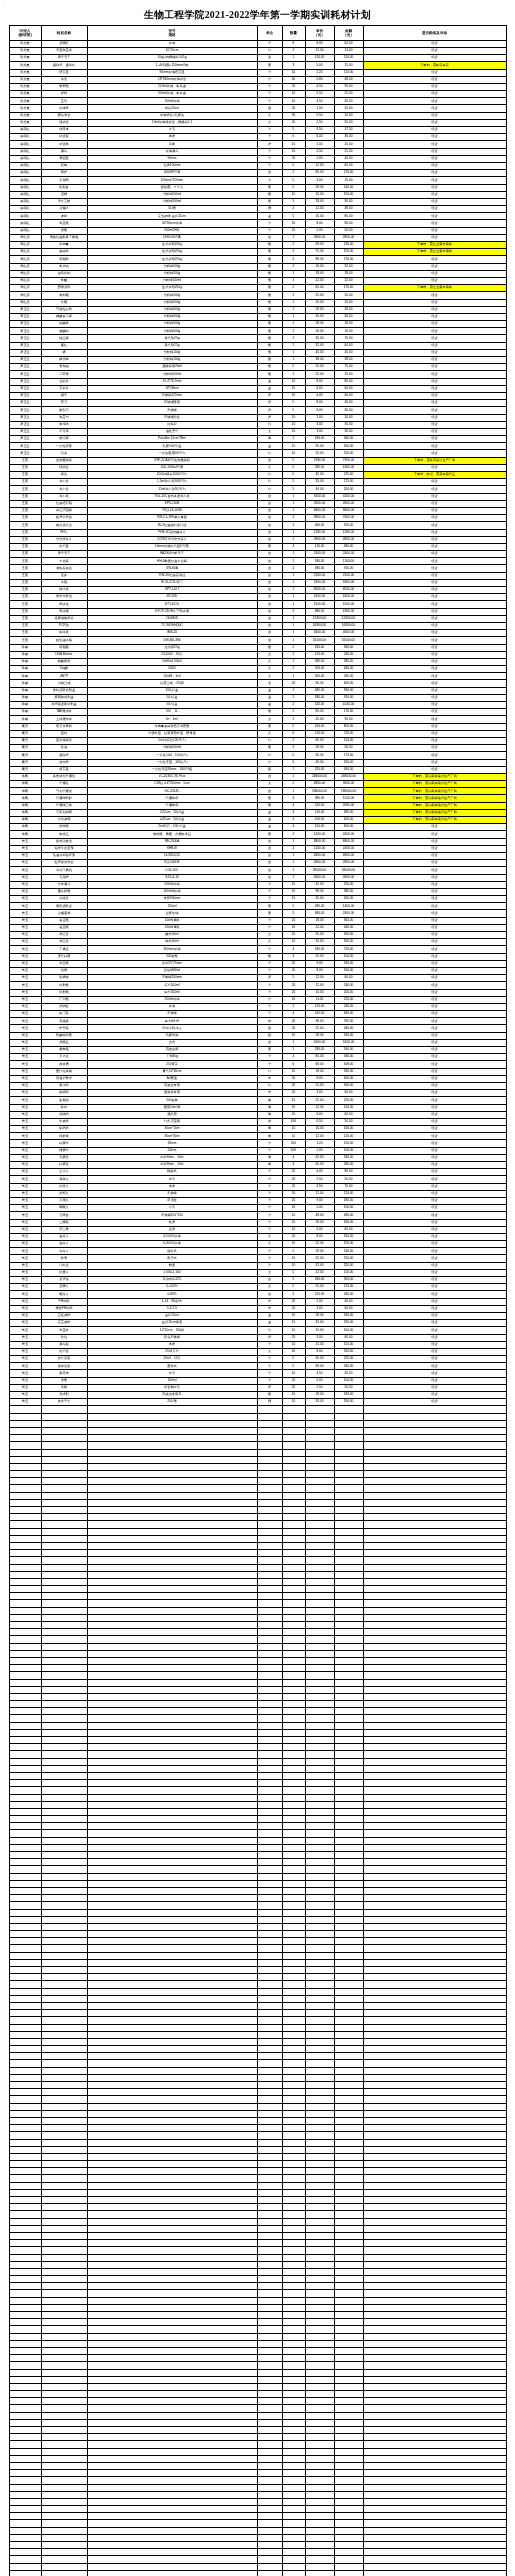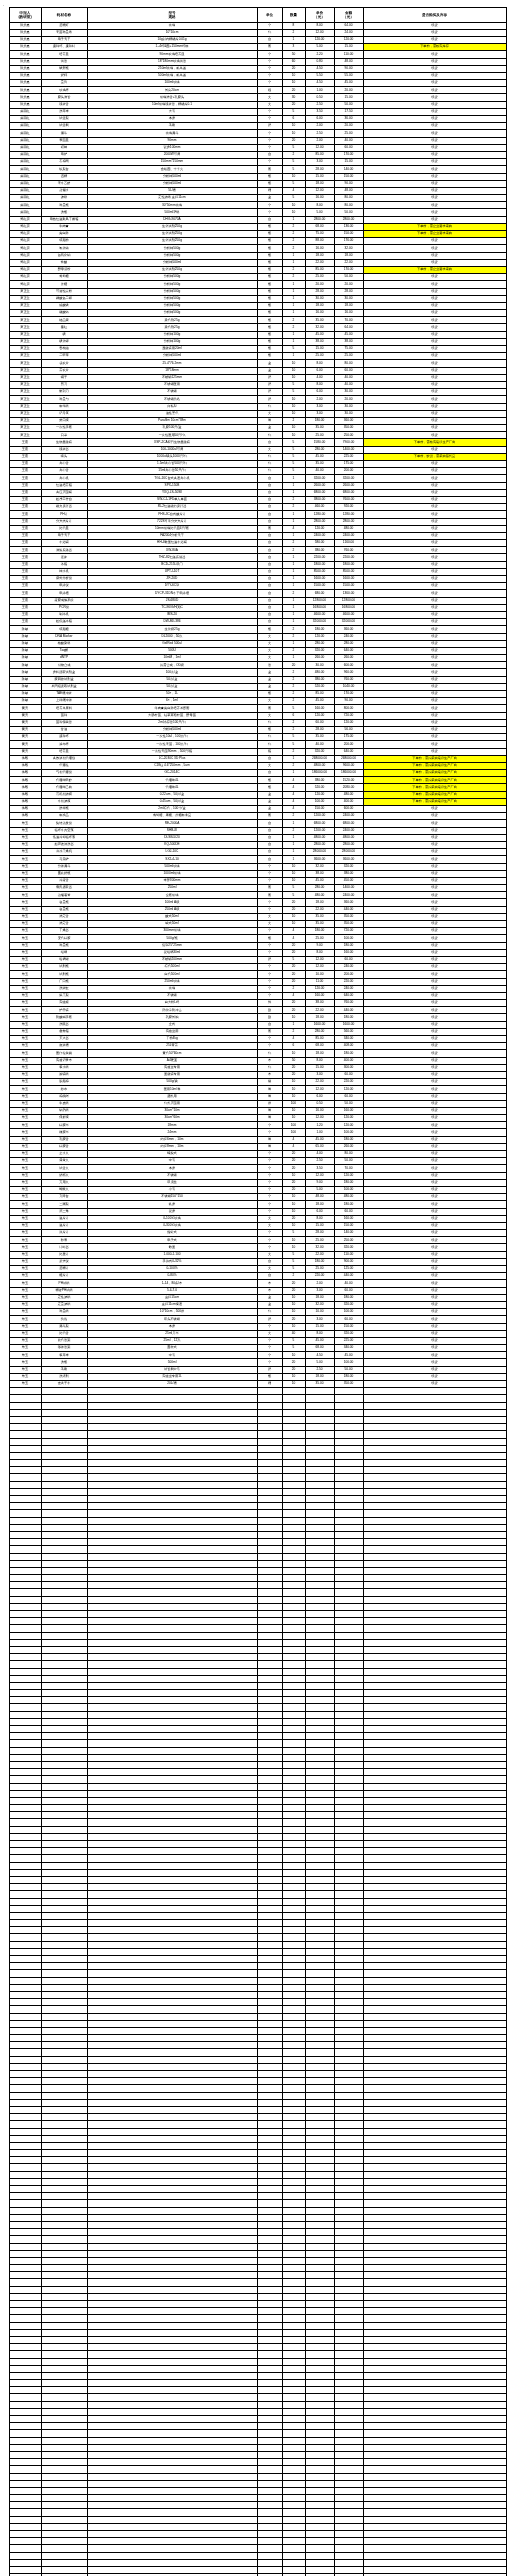--- a/index.html
+++ b/index.html
@@ -66,20 +66,21 @@
     margin-left: 3.1px;
     color: #000;
     height: 4.1px;
   }
 </style>
 </head>
 <body>
 
 <div class="page">
   <div class="corner-mark">.</div>
+  <div class="doc-title">生物工程学院2021-2022学年第一学期实训耗材计划</div>
 
   <table class="sheet">
     <colgroup>
       <col class="c0">
         <col class="c1">
         <col class="c2">
         <col class="c3">
       <col class="c4">
         <col class="c5">
         <col class="c6">

